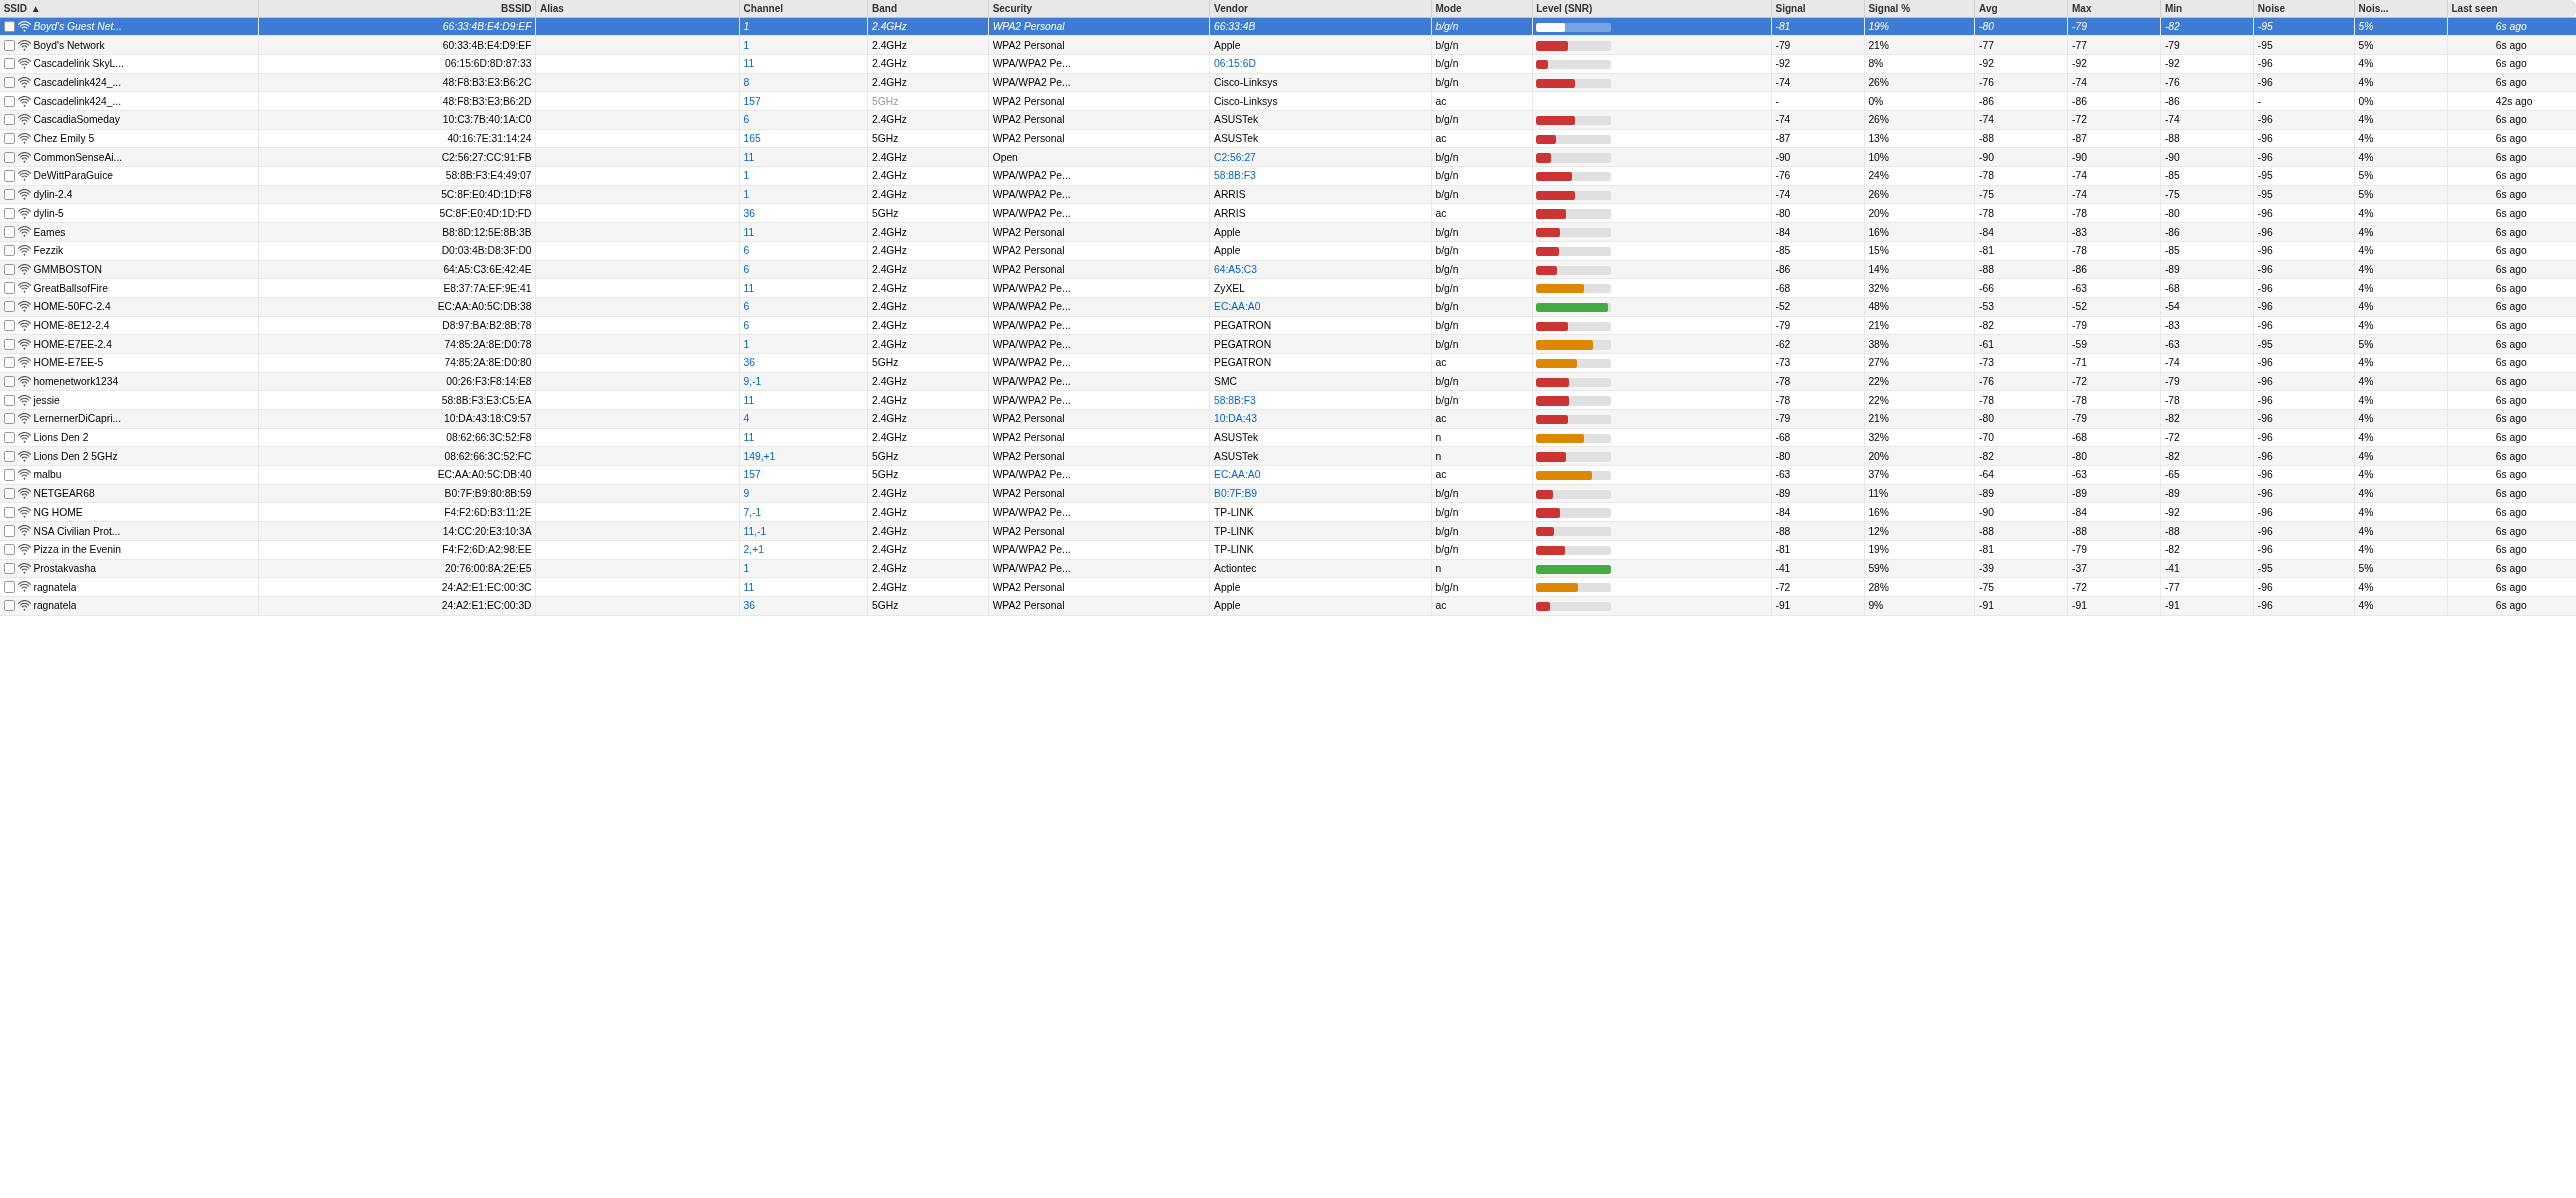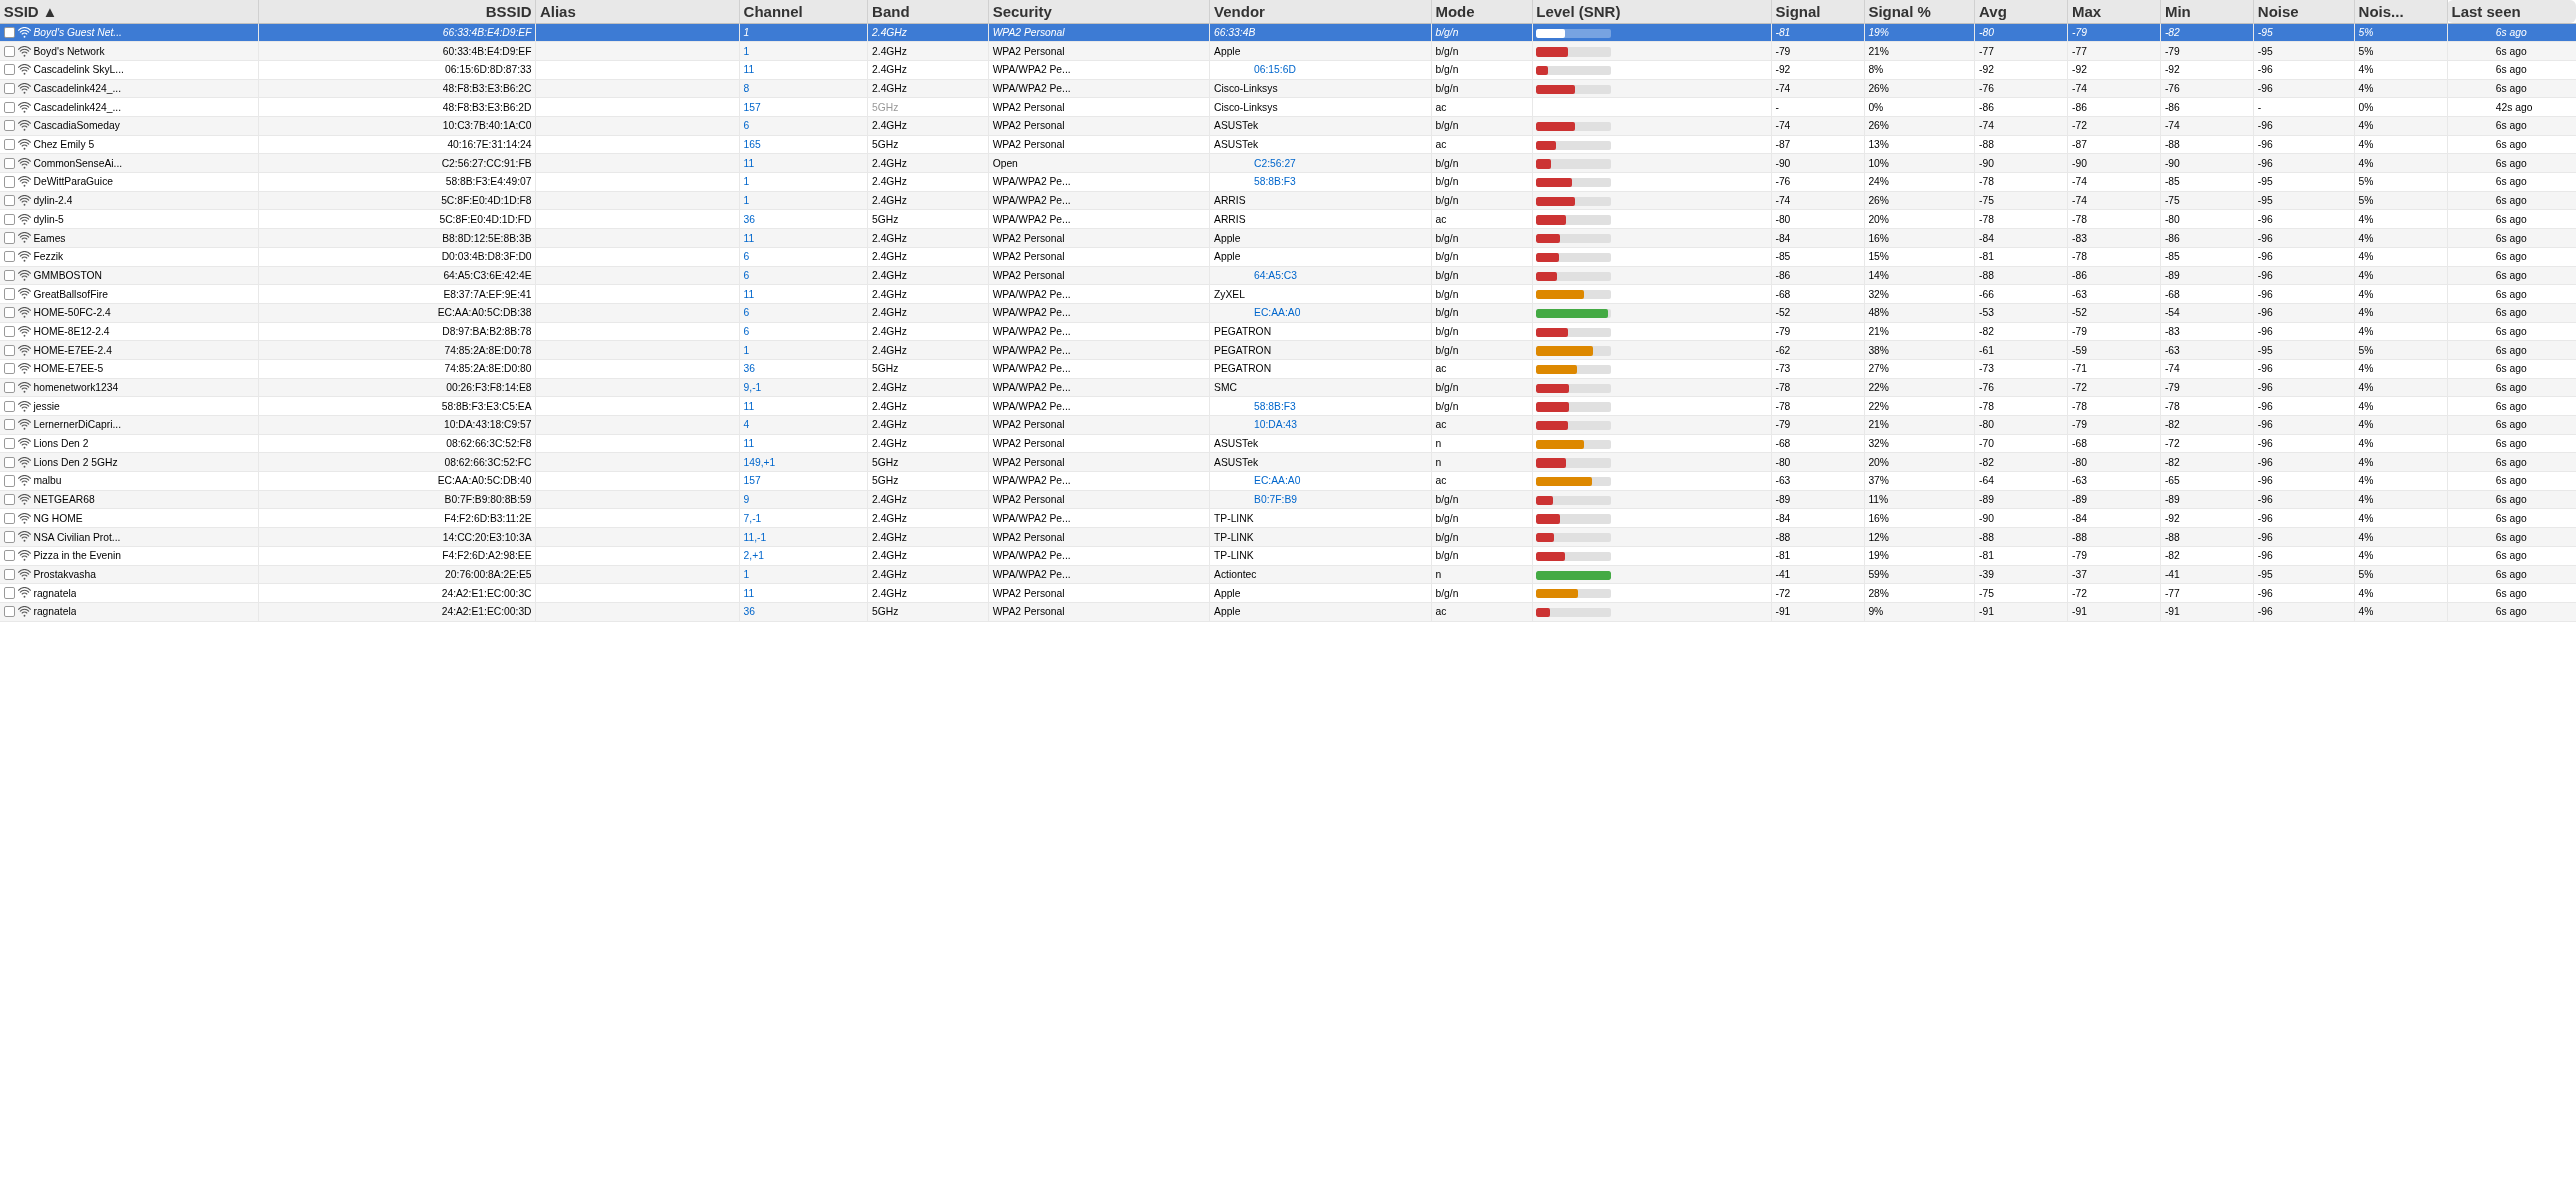--- a/index.html
+++ b/index.html
@@ -15,21 +15,21 @@
       table-layout: fixed;
     }
     thead tr {
       background: #e8e8e8;
       border-bottom: 0.9px solid #c0c0c0;
     }
     thead th {
       padding: 2.8px 3.7px;
       text-align: left;
       font-weight: 600;
-      font-size: 15px;
+      font-size: 10px;
       border-right: 0.9px solid #d0d0d0;
       white-space: nowrap;
       overflow: hidden;
       text-overflow: ellipsis;
       color: #333;
       cursor: pointer;
       user-select: none;
     }
     thead th:last-child { border-right: none; border-radius: 6px; }
     tbody tr {
@@ -88,21 +88,21 @@
       display: inline-flex;
       align-items: center;
       justify-content: center;
     }
     .wifi-icon svg { width: 13px; height: 11.2px; }
     .ssid-text {
       overflow: hidden;
       text-overflow: ellipsis;
     }
     .channel-blue { color: #0066cc; font-weight: 500; }
-    .vendor-blue { color: #0066cc; margin-left: 40px; }
+    .vendor-blue { color: #0066cc; }
     .band-gray { color: #999; }
     .signal-bar {
       display: inline-flex;
       width: 75px;
       height: 9.3px;
       background: #e0e0e0;
       border-radius: 1.9px;
       overflow: hidden;
       vertical-align: middle;
     }

